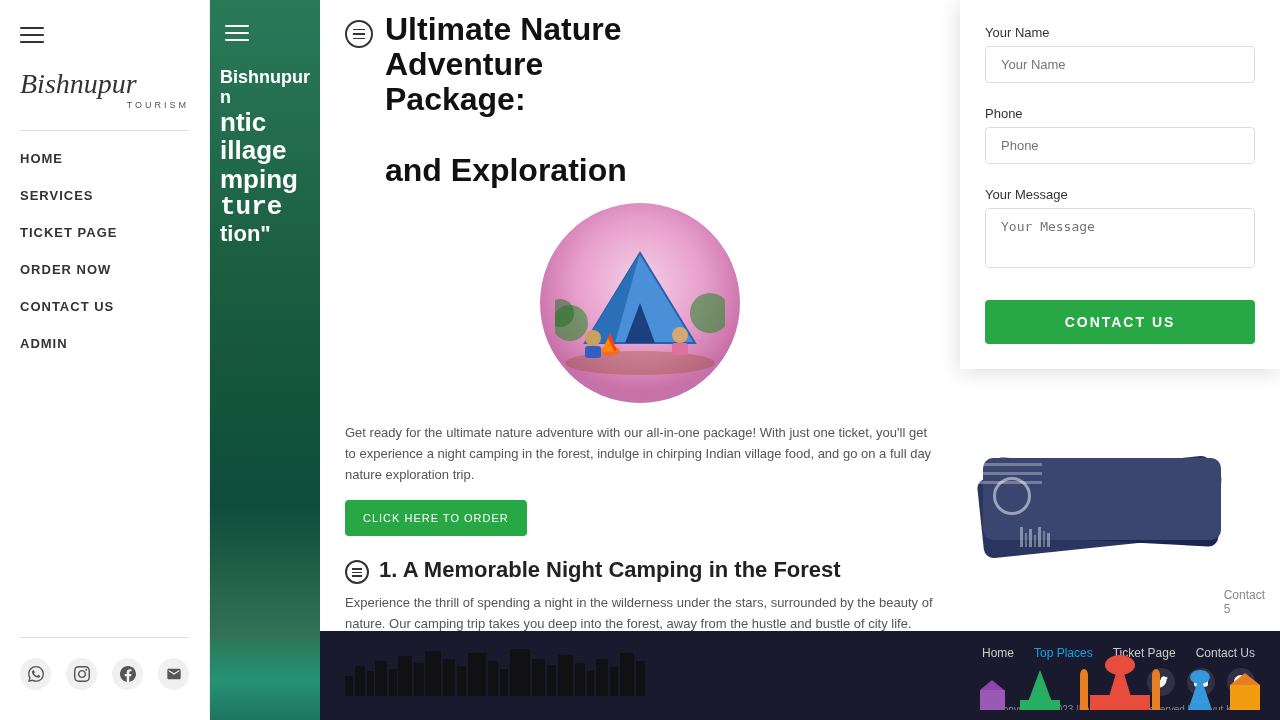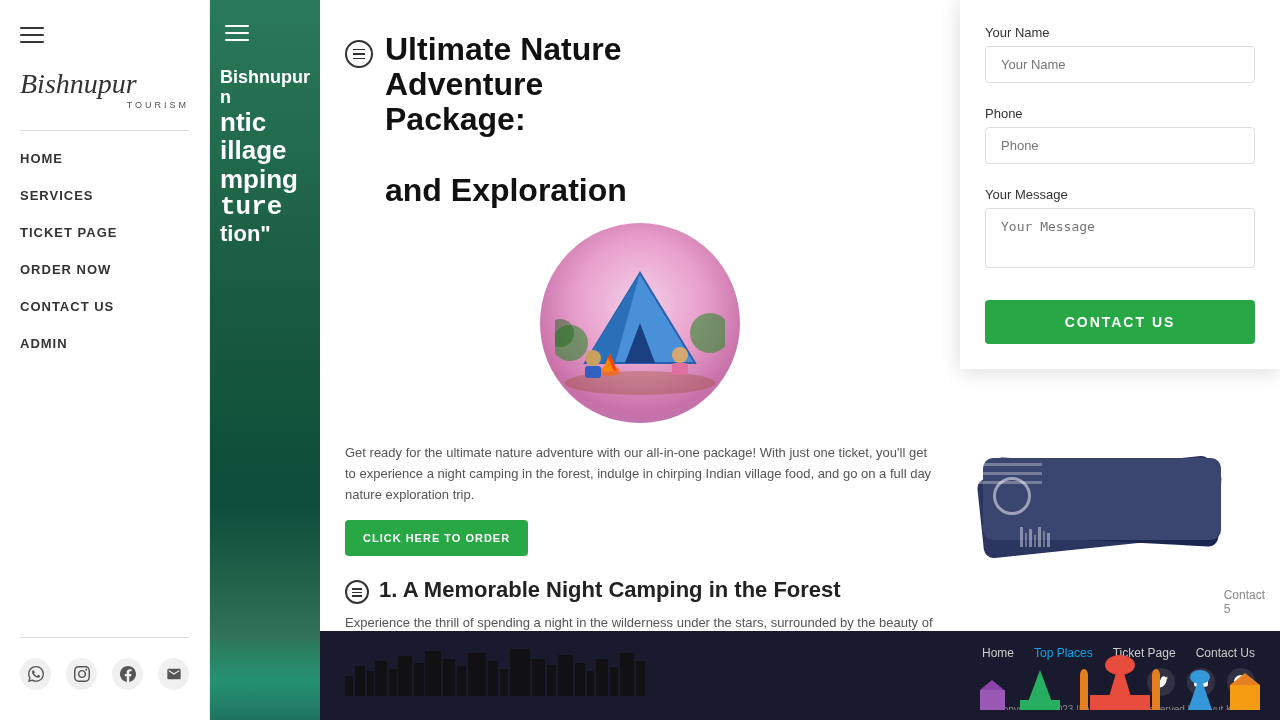--- a/index.html
+++ b/index.html
@@ -167,21 +167,21 @@
     }
 
     
     ::-webkit-scrollbar { width: 6px; }
     ::-webkit-scrollbar-track { background: #f1f1f1; }
     ::-webkit-scrollbar-thumb { background: #ccc; border-radius: 3px; }
 
     .middle-content {
       flex: 1;
       overflow-y: auto;
-      padding: 32px 25px;
+      padding: 12px 25px;
     }
   </style>
 </head>
 <body>
 
 <div style="display:flex; width:1280px; height:720px; overflow:hidden;">
 
   <div class="sidebar">
     <div class="sidebar-menu-icon">
       <span></span>
@@ -292,21 +292,21 @@
 
             <circle cx="15" cy="100" r="18" fill="#2d8a2d" opacity="0.6"></circle>
             <circle cx="155" cy="90" r="20" fill="#2d8a2d" opacity="0.6"></circle>
             <circle cx="5" cy="90" r="14" fill="#1d6a1d" opacity="0.5"></circle>
           </svg>
         </div>
 
         
         <p style="font-size:13px;color:#555;line-height:1.6;margin-bottom:15px;">Get ready for the ultimate nature adventure with our all-in-one package! With just one ticket, you'll get to experience a night camping in the forest, indulge in chirping Indian village food, and go on a full day nature exploration trip.</p>
 
-        <button class="order-btn" style="font-size:11px;font-weight:bold;letter-spacing:1px;padding:12px 18px;background:#28a745;color:#fff;border:none;border-radius:4px;cursor:pointer;margin-bottom:20px;">CLICK HERE TO ORDER</button>
+        <button class="order-btn" style="font-size:11px;font-weight:normal;letter-spacing:1px;padding:12px 18px;background:#28a745;color:#fff;border:none;border-radius:4px;cursor:pointer;margin-bottom:20px;">CLICK HERE TO ORDER</button>
 
         
         <div style="display:flex;align-items:flex-start;gap:10px;margin-bottom:8px;">
           <div style="width:24px;height:24px;border-radius:50%;border:2px solid #333;display:flex;align-items:center;justify-content:center;flex-shrink:0;margin-top:4px;">
             <div style="display:flex;flex-direction:column;gap:2px;">
               <span style="display:block;width:10px;height:1.5px;background:#333;"></span>
               <span style="display:block;width:10px;height:1.5px;background:#333;"></span>
               <span style="display:block;width:10px;height:1.5px;background:#333;"></span>
             </div>
           </div>

